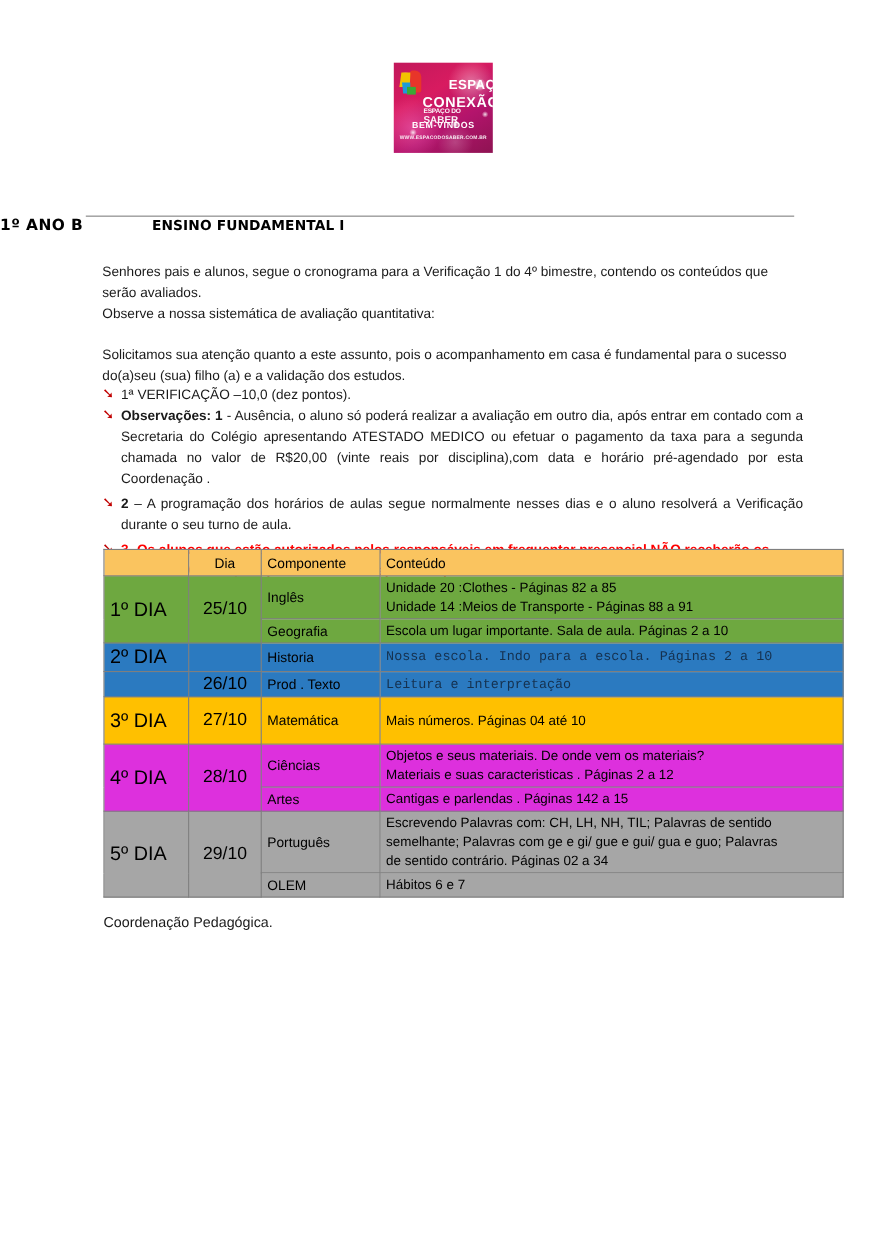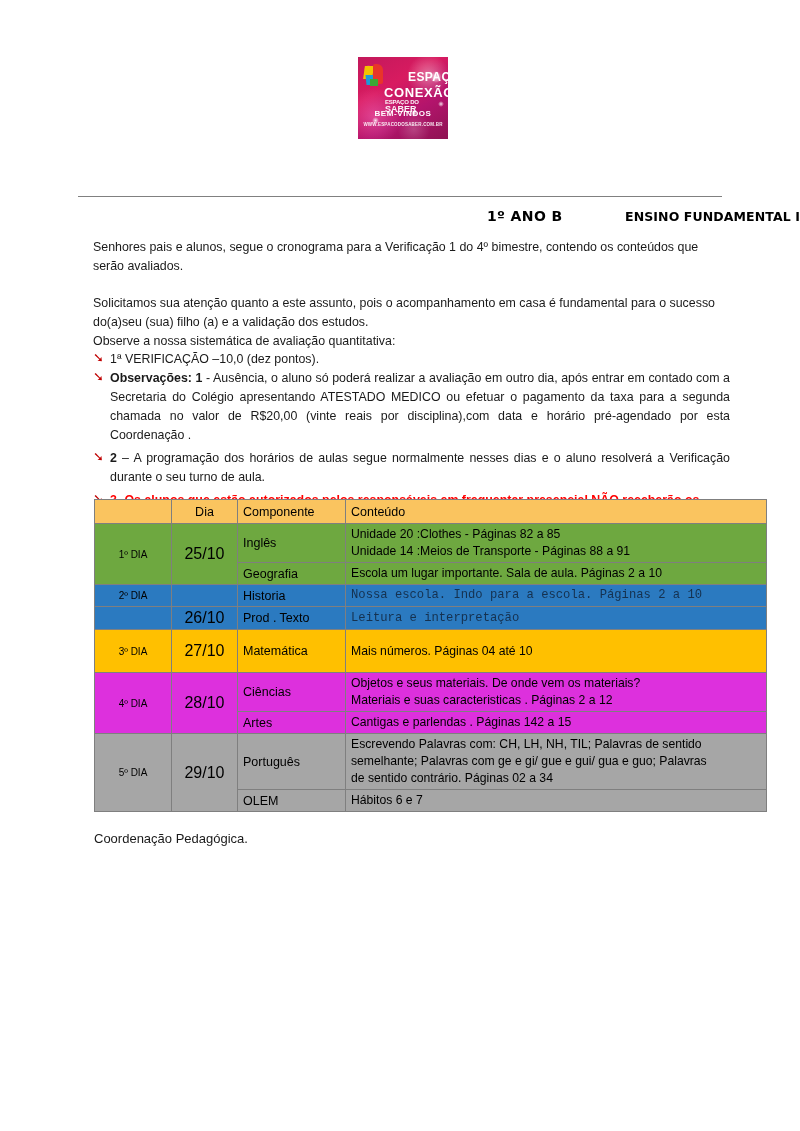--- a/index.html
+++ b/index.html
@@ -146,23 +146,22 @@
     top: 196px;
     width: 644px;
     height: 1px;
     background: #808080;
   }
 
   .year-row {
     position: absolute;
     left: 0;
     right: 0;
-    top: 207px;
-    text-align: right;
-    padding-left: 13px;
+    top: 196px;
+    text-align: left;
   }
   .year-label {
     display: inline-block;
     font-family: "DejaVu Sans", sans-serif;
     font-size: 14px;
     font-weight: bold;
     letter-spacing: 0.4px;
   }
   .level-label {
     display: inline-block;
@@ -248,21 +247,21 @@
     font-size: 12.5px;
   }
   thead td.blank { background: #fac45f; }
 
   .r-green  { background: #6ea840; }
   .r-blue   { background: #2b7ac0; }
   .r-orange { background: #ffc000; }
   .r-pink   { background: #dd30dd; }
   .r-gray   { background: #a6a6a6; }
 
-  .cell-day   { font-weight: bold; font-size: 10px; text-align: center; }
+  .cell-day   { font-weight: bold; font-size: 18px; text-align: left; }
   .cell-date  { font-weight: bold; font-size: 16px; text-align: center; }
   .cell-comp  { font-weight: bold; font-size: 12.5px; margin-top: 45px; }
   .cell-cont  { font-size: 12.2px; line-height: 17px; }
   .cell-cont.blue-txt { color: #15314f; font-family: Liberation Mono, monospace; }
 
   .two-line { line-height: 17px; }
 
   
   .footer-note {
     position: absolute;
@@ -306,22 +305,22 @@
 
   <div class="title-rule"></div>
 
   <div class="year-row">
     <span class="year-label">1º ANO B</span>
     <span class="level-label">ENSINO FUNDAMENTAL I</span>
   </div>
 
   <div class="body-area">
     <p class="para">Senhores pais e alunos, segue o cronograma para a Verificação 1 do 4º bimestre, contendo os conteúdos que serão avaliados.</p>
+    <p class="para tight">Observe a nossa sistemática de avaliação quantitativa:</p>
     <p class="para spaced">Solicitamos sua atenção quanto a este assunto, pois o acompanhamento em casa é fundamental para o sucesso do(a)seu (sua)  filho (a) e a validação dos estudos.</p>
-    <p class="para tight">Observe a nossa sistemática de avaliação quantitativa:</p>
   </div>
 
   <div class="bullets">
 
     <div class="bullet-line">
       <span class="arrow">➘</span>
       <span>1ª VERIFICAÇÃO –10,0 (dez pontos).</span>
     </div>
 
     <div class="bullet-line b-justify">

